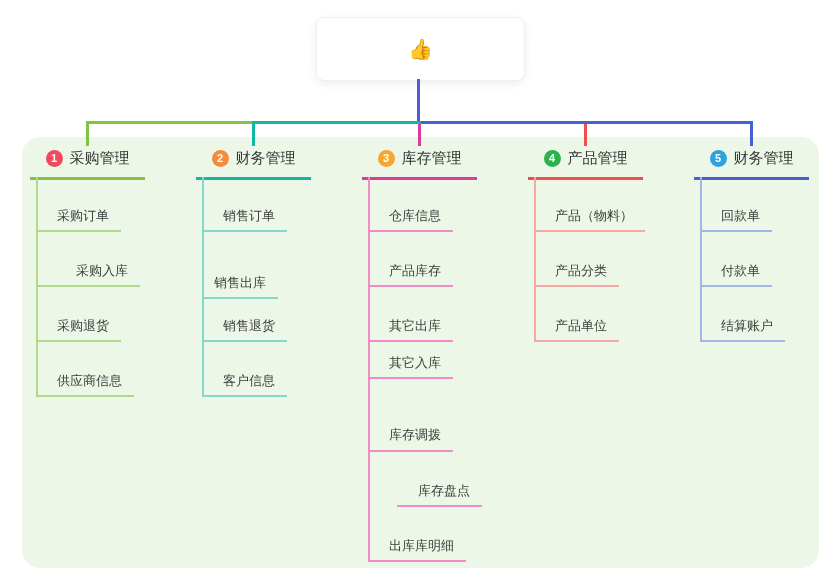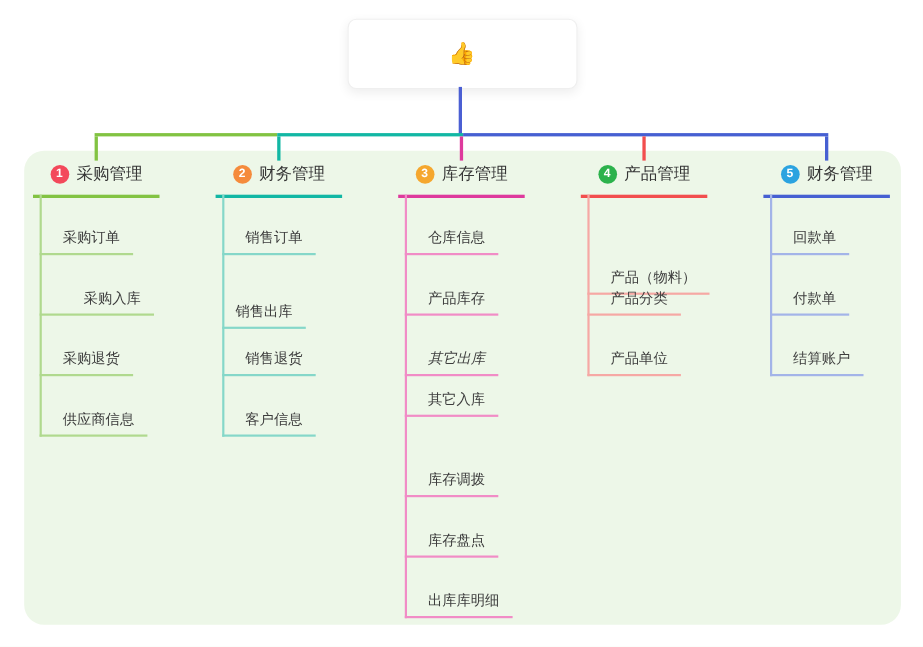--- a/index.html
+++ b/index.html
@@ -93,33 +93,33 @@
         <div class="leaf" style="top: 226px; border-bottom-color: rgb(133, 215, 201);">客户信息</div>
       </div>
       <div class="branch-col" style="left: 362px;">
         <div class="branch-header" style="border-bottom-color: rgb(222, 58, 157);">
           <span class="badge" style="background: rgb(245, 167, 46);">3</span>
           <span class="branch-label">库存管理</span>
         </div>
         <div class="rail" style="height: 385px; background: rgb(241, 140, 198);"></div>
         <div class="leaf" style="top: 61px; border-bottom-color: rgb(241, 140, 198);">仓库信息</div>
         <div class="leaf" style="top: 116px; border-bottom-color: rgb(241, 140, 198);">产品库存</div>
-        <div class="leaf" style="top: 171px; border-bottom-color: rgb(241, 140, 198); font-style: italic;">其它出库</div>
+        <div class="leaf" style="top: 171px; border-bottom-color: rgb(241, 140, 198);">其它出库</div>
         <div class="leaf" style="top: 208px; border-bottom-color: rgb(241, 140, 198);">其它入库</div>
-        <div class="leaf" style="top: 281px; border-bottom-color: rgb(241, 140, 198);">库存调拨</div>
-        <div class="leaf" style="top: 336px; border-bottom-color: rgb(241, 140, 198);">库存盘点</div>
+        <div class="leaf" style="top: 281px; border-bottom-color: rgb(241, 140, 198); font-family: Liberation Mono, monospace;">库存调拨</div>
+        <div class="leaf" style="top: 336px; border-bottom-color: rgb(241, 140, 198); margin-left: 29px;">库存盘点</div>
         <div class="leaf" style="top: 391px; border-bottom-color: rgb(241, 140, 198);">出库库明细</div>
       </div>
       <div class="branch-col" style="left: 528px;">
         <div class="branch-header" style="border-bottom-color: rgb(242, 78, 78);">
           <span class="badge" style="background: rgb(44, 178, 76);">4</span>
           <span class="branch-label">产品管理</span>
         </div>
         <div class="rail" style="height: 165px; background: rgb(246, 168, 164);"></div>
-        <div class="leaf" style="top: 61px; border-bottom-color: rgb(246, 168, 164); margin-top: 36px;">产品（物料）</div>
+        <div class="leaf" style="top: 61px; border-bottom-color: rgb(246, 168, 164);">产品（物料）</div>
         <div class="leaf" style="top: 116px; border-bottom-color: rgb(246, 168, 164);">产品分类</div>
         <div class="leaf" style="top: 171px; border-bottom-color: rgb(246, 168, 164);">产品单位</div>
       </div>
       <div class="branch-col" style="left: 694px;">
         <div class="branch-header" style="border-bottom-color: rgb(70, 96, 210);">
           <span class="badge" style="background: rgb(43, 163, 224);">5</span>
           <span class="branch-label">财务管理</span>
         </div>
         <div class="rail" style="height: 165px; background: rgb(163, 180, 232);"></div>
         <div class="leaf" style="top: 61px; border-bottom-color: rgb(163, 180, 232);">回款单</div>

